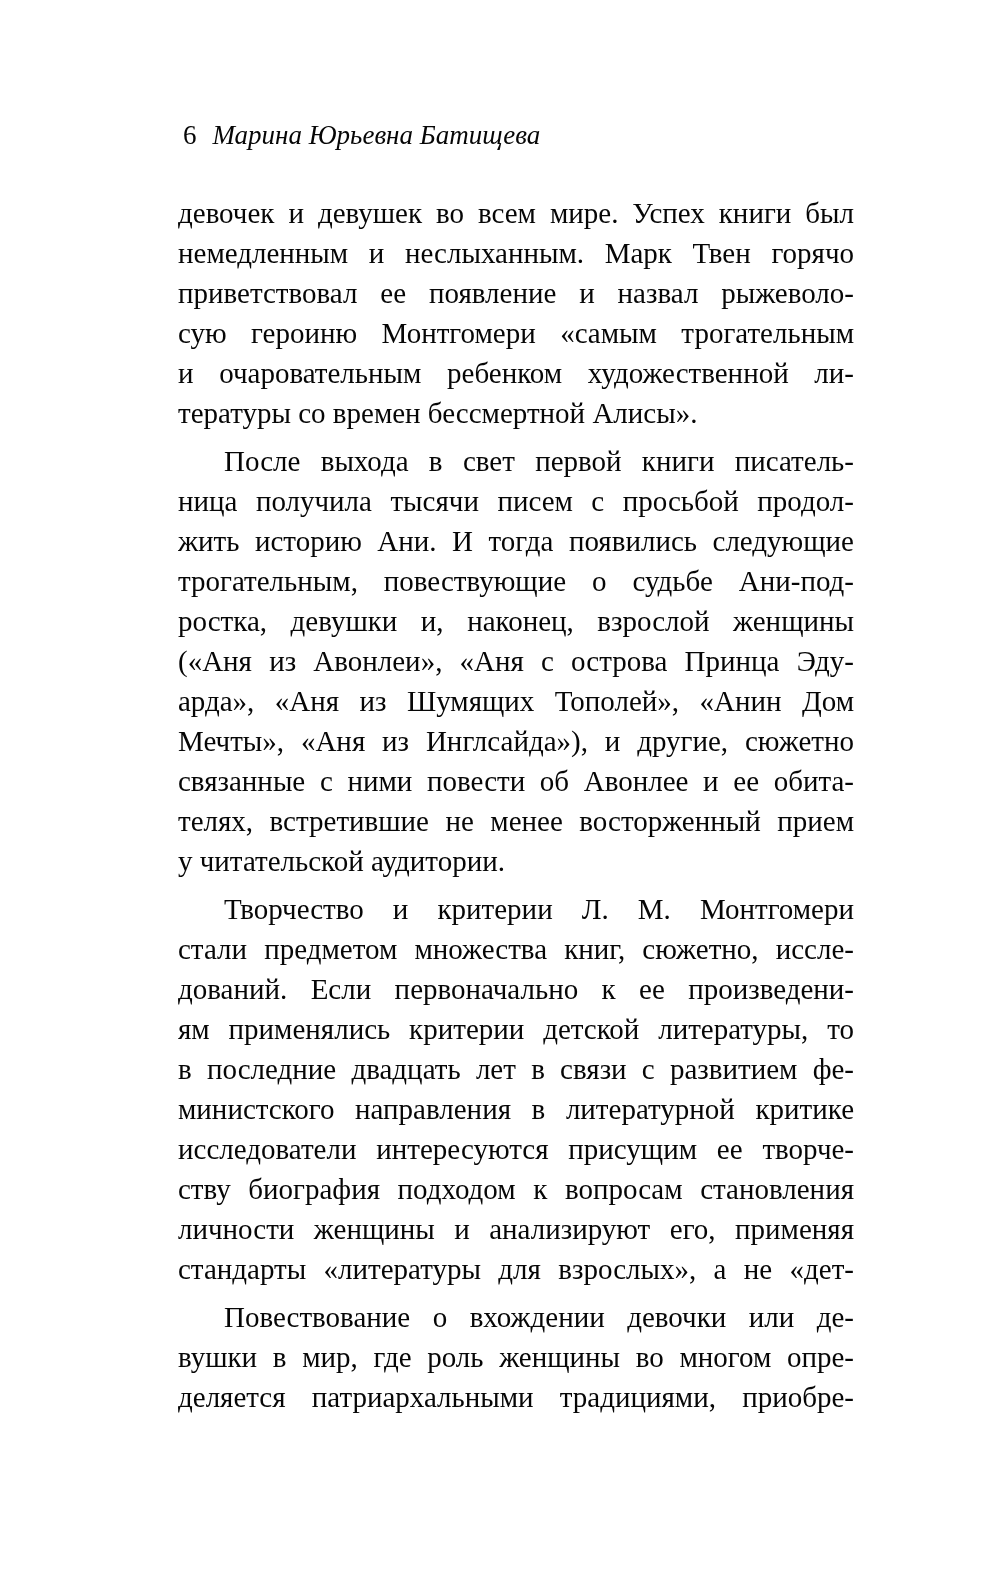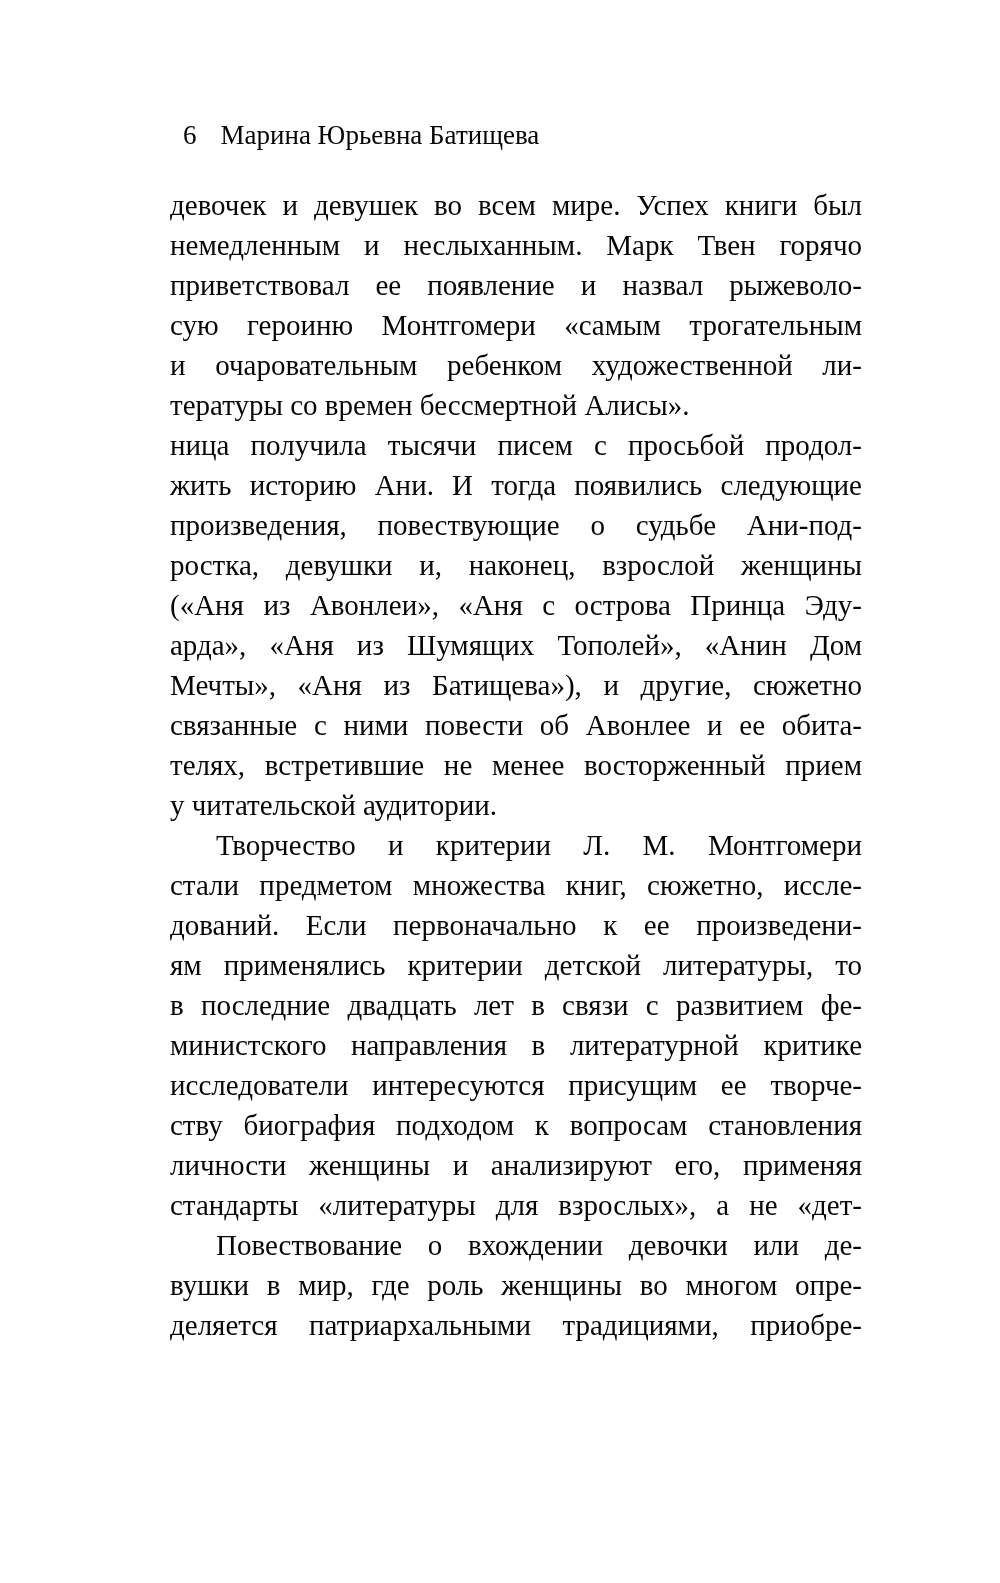--- a/index.html
+++ b/index.html
@@ -24,32 +24,33 @@
     align-items: baseline;
     font-size: 27px;
     line-height: 30px;
     white-space: nowrap;
   }
   .page-number {
     font-style: normal;
     font-weight: 500;
   }
   .running-title {
-    margin-left: 24px;
+    font-style: italic;
+    margin-left: 16px;
   }
   .body-text {
     position: absolute;
     top: 185px;
     left: 170px;
     width: 692px;
     font-size: 29px;
     line-height: 40px;
   }
   .paragraph {
-    margin: 0;
+    margin: 8px;
     padding: 0;
   }
   .line {
     height: 40px;
     text-align: justify;
     text-align-last: justify;
     white-space: normal;
     overflow: hidden;
   }
   .line.indent {
@@ -71,27 +72,28 @@
   <div class="body-text">
       <div class="paragraph">
         <div class="line">девочек и девушек во всем мире. Успех книги был</div>
         <div class="line">немедленным и неслыханным. Марк Твен горячо</div>
         <div class="line">приветствовал ее появление и назвал рыжеволо-</div>
         <div class="line">сую героиню Монтгомери «самым трогательным</div>
         <div class="line">и очаровательным ребенком художественной ли-</div>
         <div class="line para-end">тературы со времен бессмертной Алисы».</div>
       </div>
       <div class="paragraph">
+        <div class="line indent">После выхода в свет первой книги писатель-</div>
         <div class="line">ница получила тысячи писем с просьбой продол-</div>
         <div class="line">жить историю Ани. И тогда появились следующие</div>
-        <div class="line">произведения, повествующие о судьбе Ани-под-</div>
+        <div class="line">трогательным, повествующие о судьбе Ани-под-</div>
         <div class="line">ростка, девушки и, наконец, взрослой женщины</div>
         <div class="line">(«Аня из Авонлеи», «Аня с острова Принца Эду-</div>
         <div class="line">арда», «Аня из Шумящих Тополей», «Анин Дом</div>
-        <div class="line">Мечты», «Аня из Батищева»), и другие, сюжетно</div>
+        <div class="line">Мечты», «Аня из Инглсайда»), и другие, сюжетно</div>
         <div class="line">связанные с ними повести об Авонлее и ее обита-</div>
         <div class="line">телях, встретившие не менее восторженный прием</div>
         <div class="line para-end">у читательской аудитории.</div>
       </div>
       <div class="paragraph">
         <div class="line indent">Творчество и критерии Л. М. Монтгомери</div>
         <div class="line">стали предметом множества книг, сюжетно, иссле-</div>
         <div class="line">дований. Если первоначально к ее произведени-</div>
         <div class="line">ям применялись критерии детской литературы, то</div>
         <div class="line">в последние двадцать лет в связи с развитием фе-</div>

